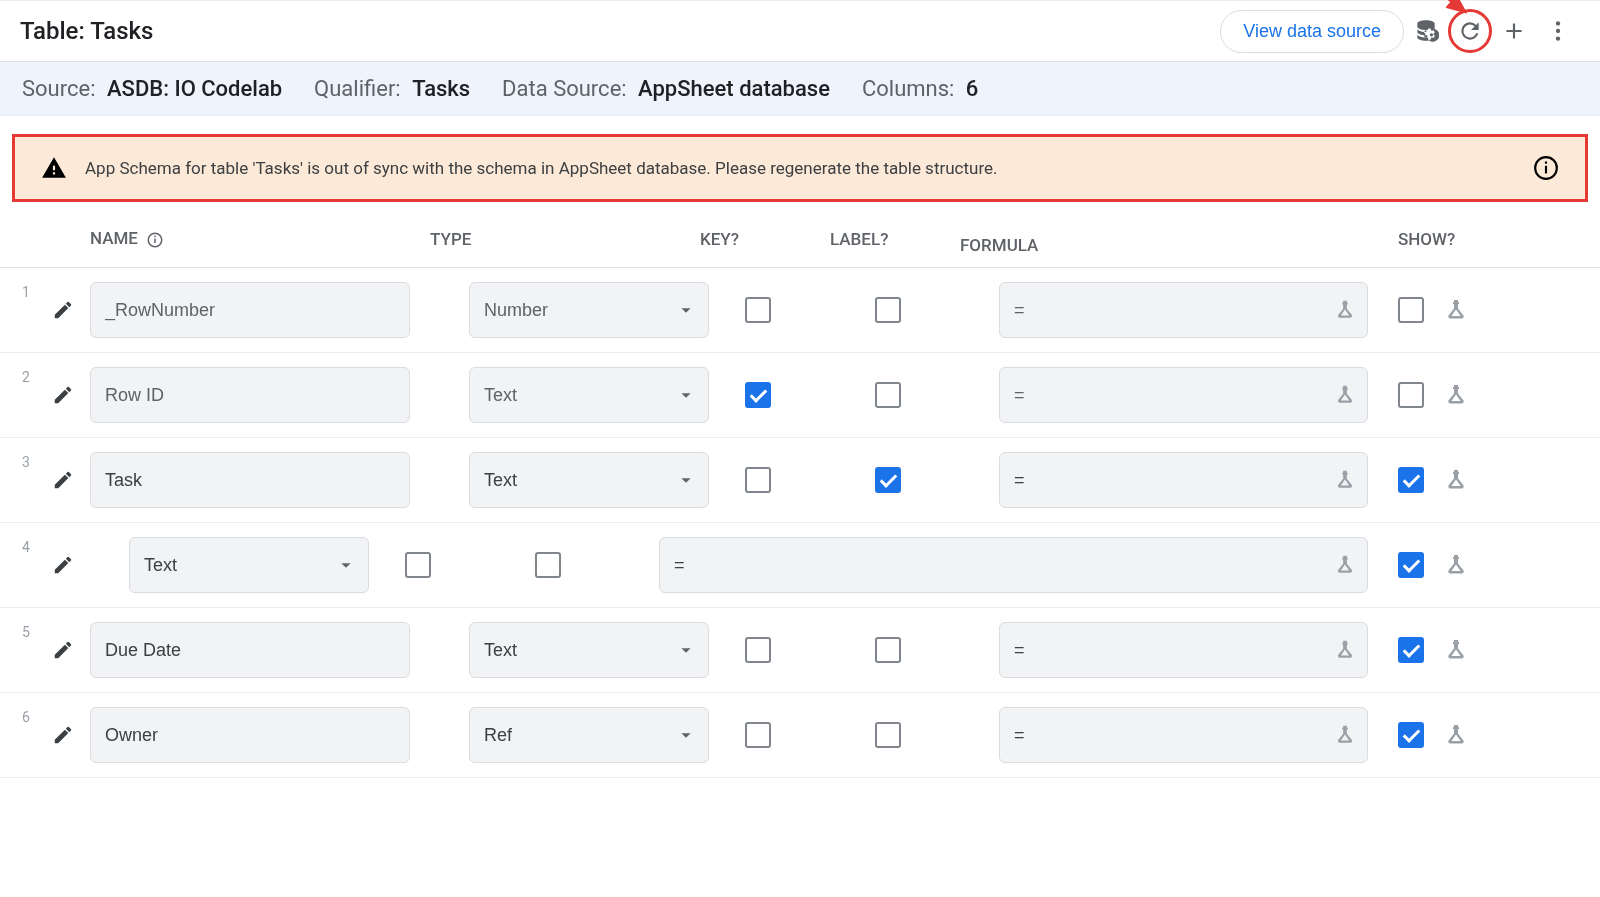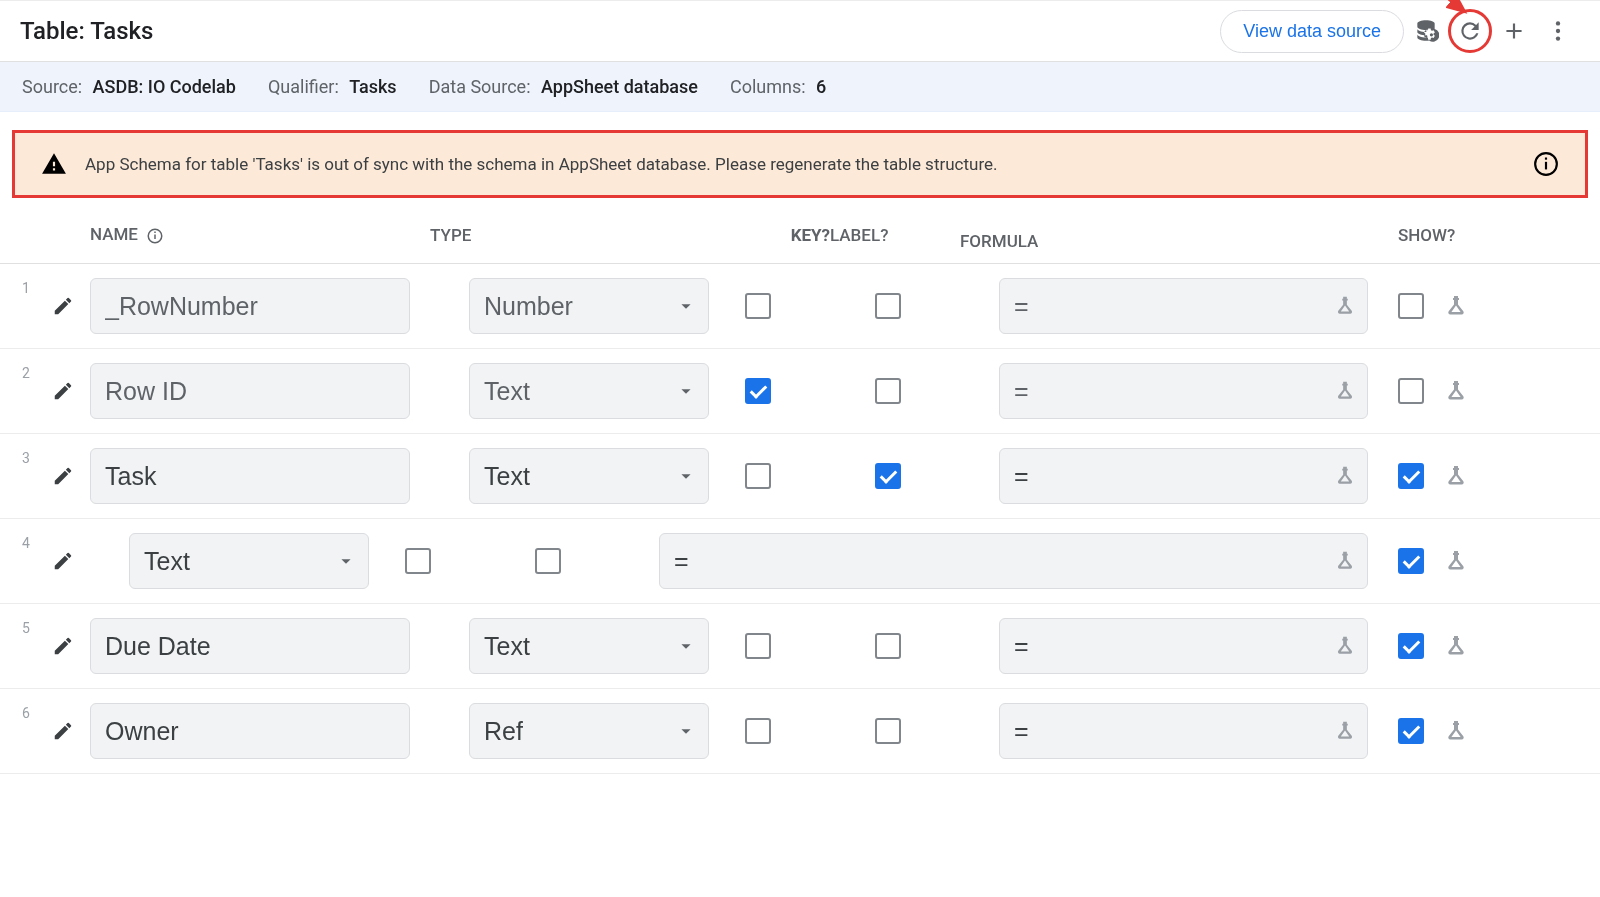--- a/index.html
+++ b/index.html
@@ -53,21 +53,21 @@
   .arrow-annot {
     position: absolute;
     top: -36px; left: -30px;
     pointer-events: none;
   }
 
   
   .metabar {
     background: #eef3fc;
     padding: 14px 22px;
-    font-size: 18px;
+    font-size: 22px;
     color: #5f6368;
     display: flex;
     gap: 32px;
     border-bottom: 1px solid #e7eefb;
   }
   .metabar .label { color: #5f6368; }
   .metabar .value { color: #202124; font-weight: 500; margin-left: 6px; }
 
   
   .warn-wrap {
@@ -94,21 +94,21 @@
     padding: 18px 22px 12px 22px;
     color: #5f6368;
     font-size: 17px;
     font-weight: 500;
     border-bottom: 1px solid #e0e0e0;
   }
   .col-rownum { width: 24px; }
   .col-edit   { width: 44px; }
   .col-name   { width: 340px; }
   .col-type   { width: 270px; }
-  .col-key    { width: 130px; text-align: right; font-weight: bold; }
+  .col-key    { width: 130px; text-align: left; }
   .col-label  { width: 130px; text-align: left; }
   .col-formula{ flex: 1; margin-top: 13px; }
   .col-show   { width: 180px; }
 
   
   .row {
     display: flex;
     align-items: center;
     padding: 14px 22px;
     border-bottom: 1px solid #ececec;
@@ -134,21 +134,21 @@
   .show-cell { width: 180px; display:flex; align-items:center; gap:20px; }
 
   
   .txt-input, .sel-input, .formula-input {
     width: 100%;
     height: 56px;
     border: 1px solid #dadce0;
     border-radius: 6px;
     background: #f1f3f4;
     padding: 0 14px;
-    font-size: 25px;
+    font-size: 18px;
     color: #5f6368;
     outline: none;
   }
   .dark-text { color: #3c4043; }
   .sel-wrap { position: relative; }
   .sel-input { appearance: none; padding-right: 36px; }
   .sel-caret {
     position: absolute; right: 12px; top: 50%; transform: translateY(-50%);
     pointer-events: none; color: #5f6368;
   }

